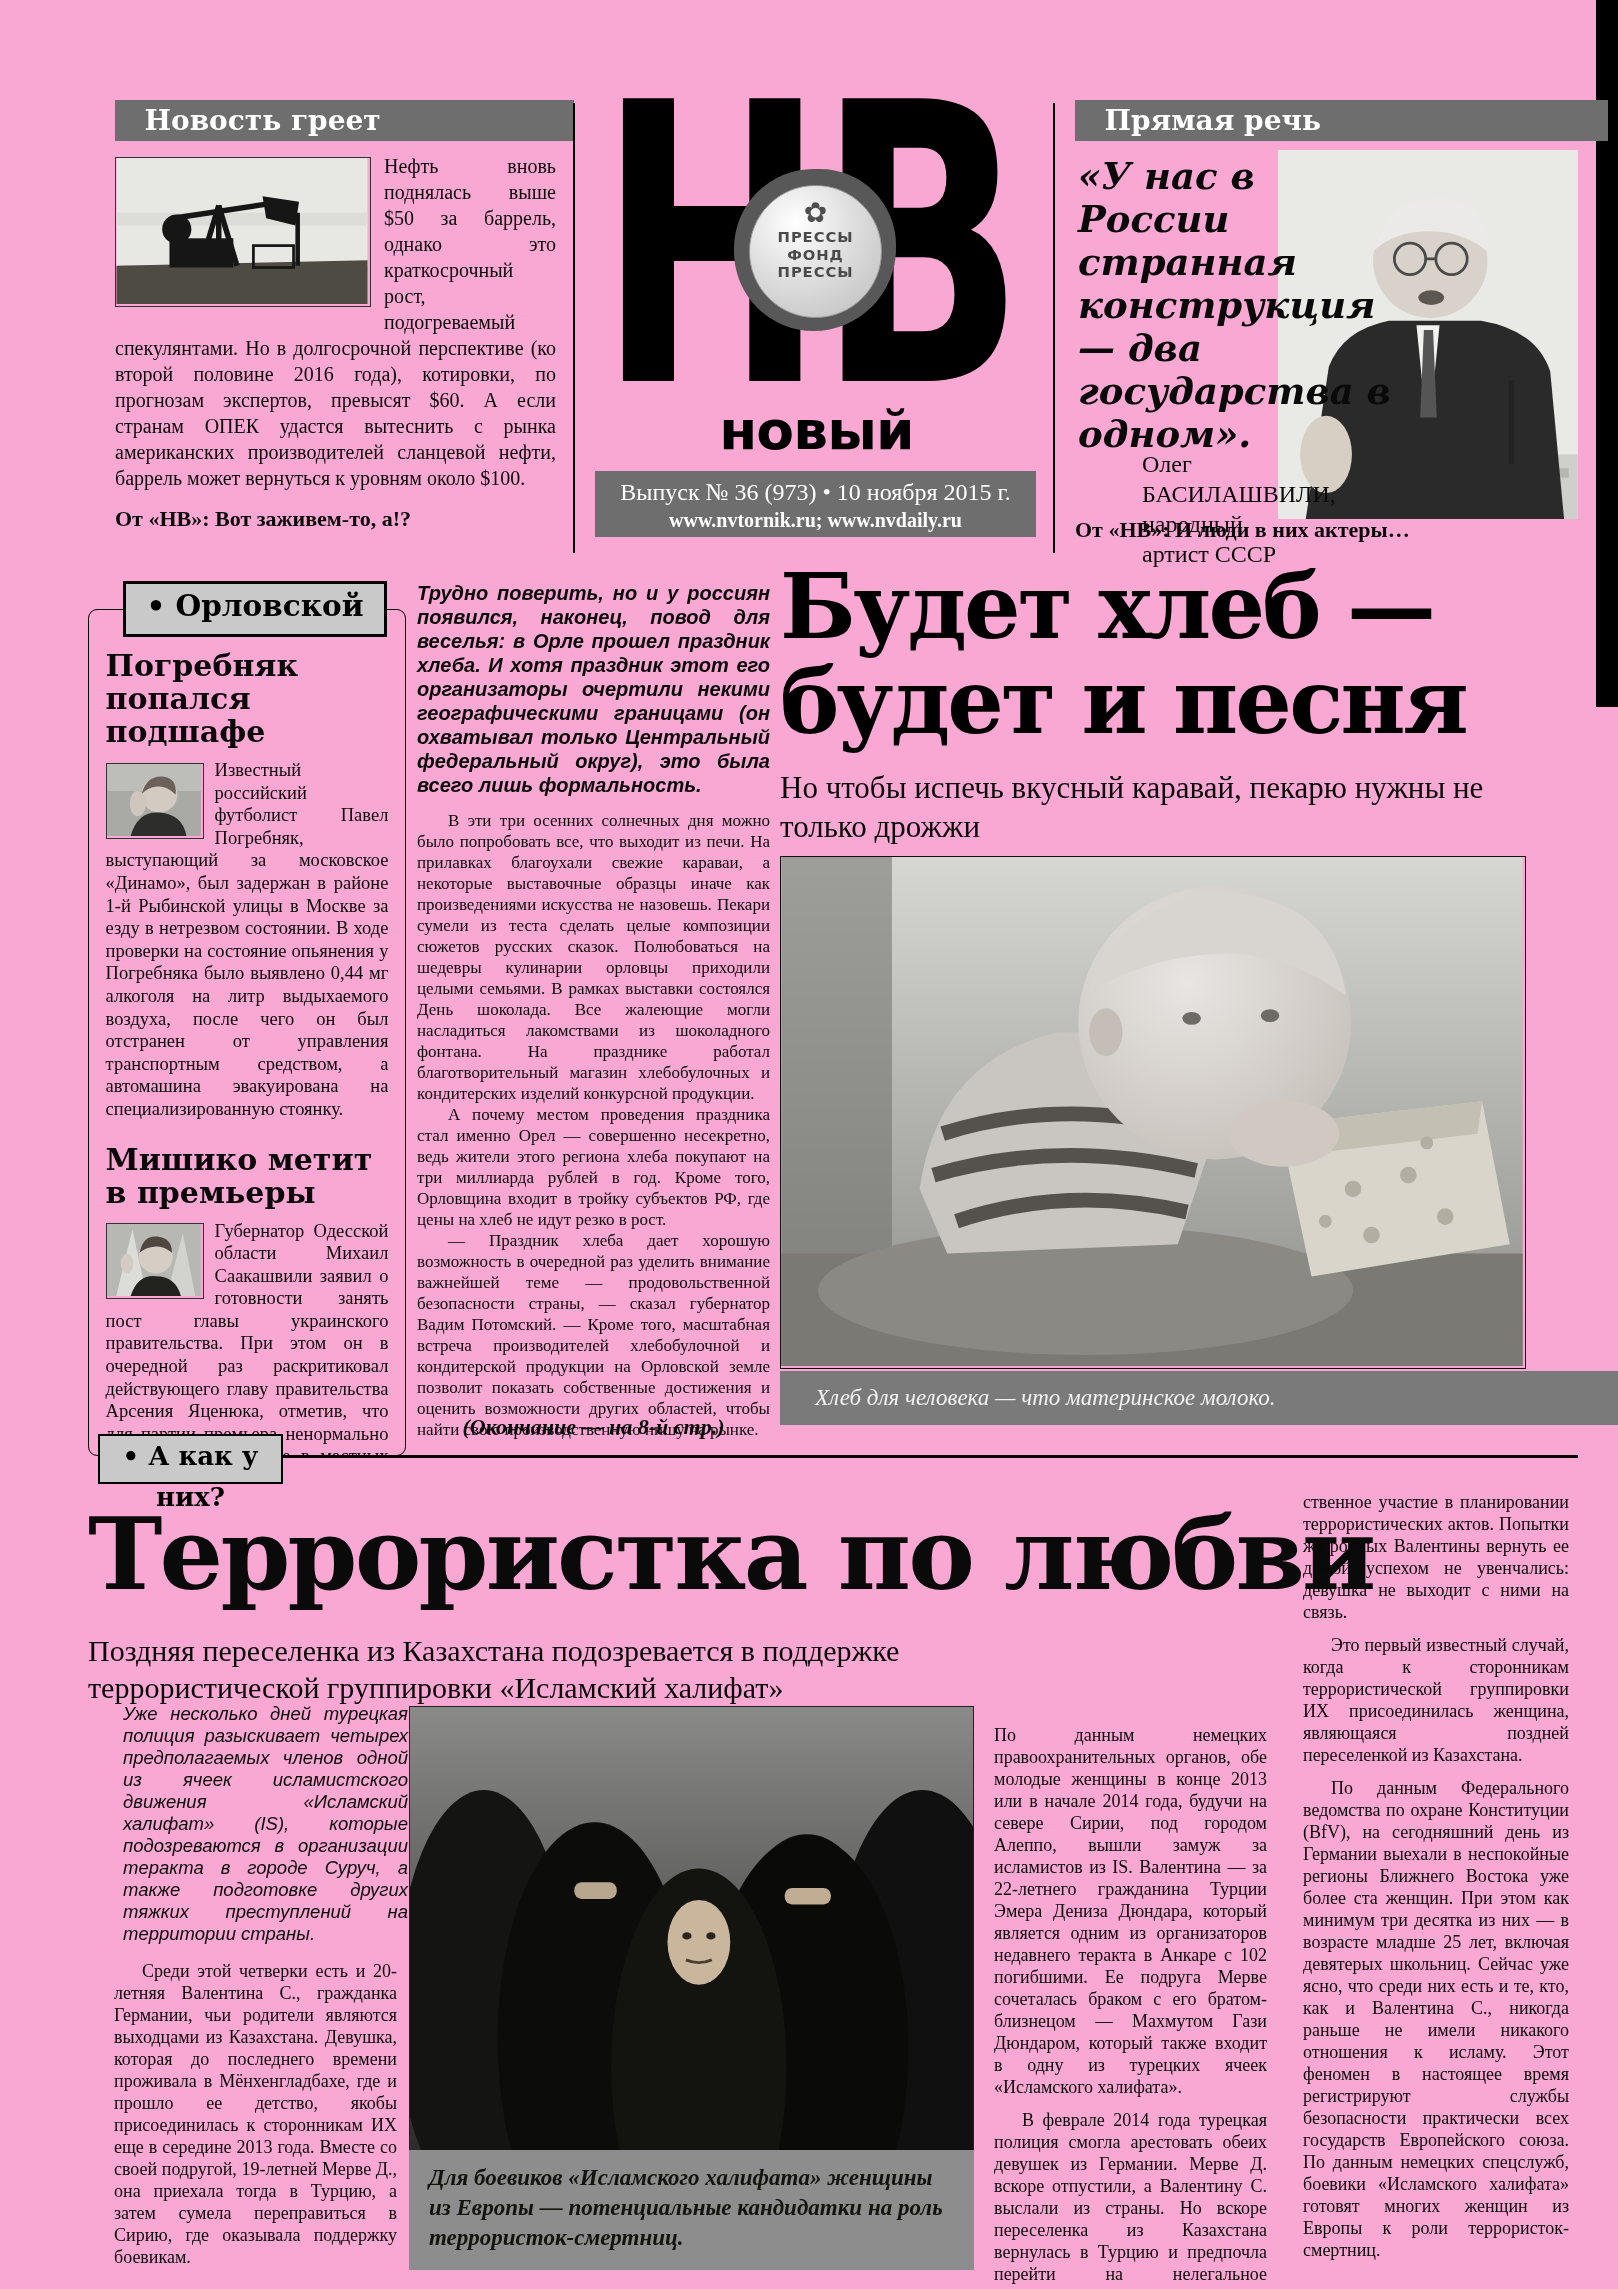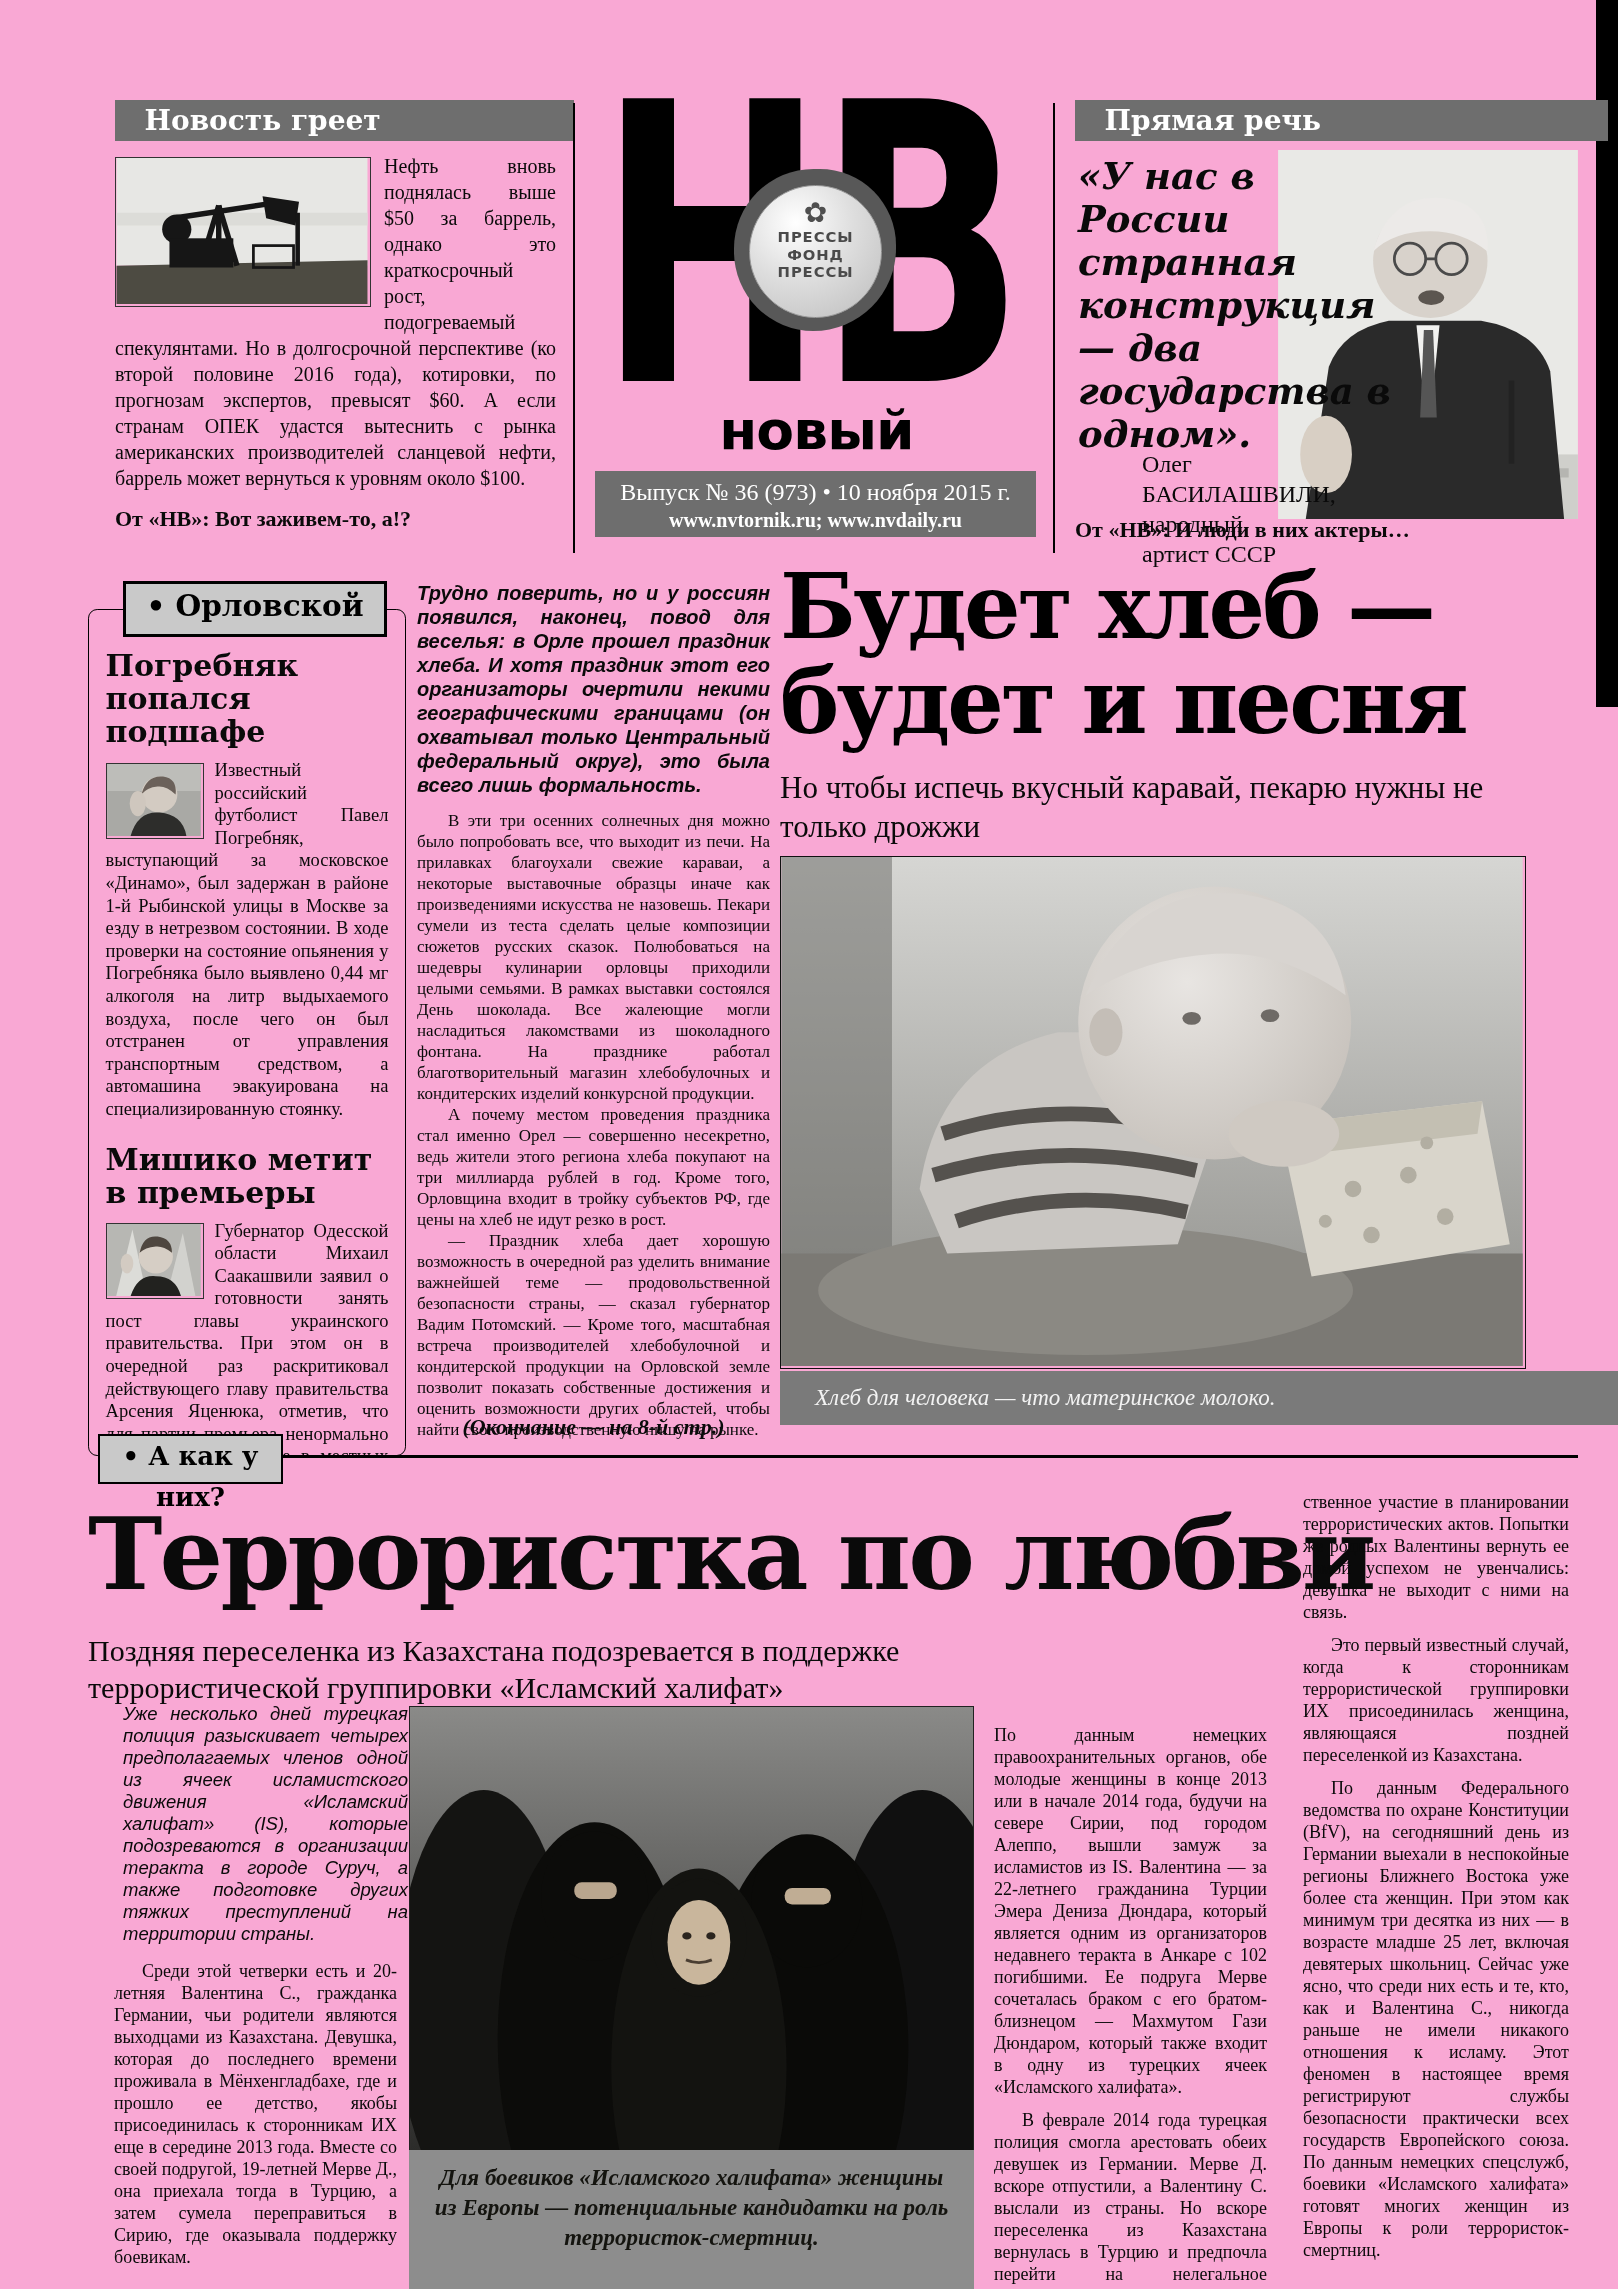--- a/index.html
+++ b/index.html
@@ -97,23 +97,23 @@
   #terror-deck { left:88px; top:1632px; width:978px; font-size:30px; line-height:37px; }
 
   #terror-col1 { left:103px; top:1703px; width:305px; }
   #terror-lead { font-family:"Liberation Sans", sans-serif; font-weight:normal; font-style:italic;
                  font-size:18.5px; line-height:22px; padding-left:20px; text-align:justify; margin:0 0 14.8px 0; }
   .colp { font-size:18px; line-height:22px; text-align:justify; margin:11px; }
   .colp + .colp { text-indent:28px; }
   #terror-col1 .colp { text-indent:28px; }
 
   #niqab-photo { left:409px; top:1706px; width:565px; height:445px; border:0.9px solid #222; box-sizing:border-box; }
-  #niqab-caption { left:409px; top:2150px; width:565px; height:140px; background:#8d8d8d;
+  #niqab-caption { left:409px; top:2150px; width:565px; height:120px; background:#8d8d8d;
                    color:#14140f; font-weight:bold; font-style:italic; font-size:23px; line-height:30px;
-                   padding:13px 20px; box-sizing:border-box;text-align:center; }
+                   padding:13px 20px; box-sizing:border-box; }
 
   #terror-col3 { left:983px; top:1713px; width:295px; }
   #terror-col4 { left:1292px; top:1480px; width:288px; }
   #terror-sig { text-align:right; font-weight:bold; font-size:21px; line-height:28px; margin-top:24px; }
 
   svg { display:block; }
 </style>
 </head>
 <body>
 

